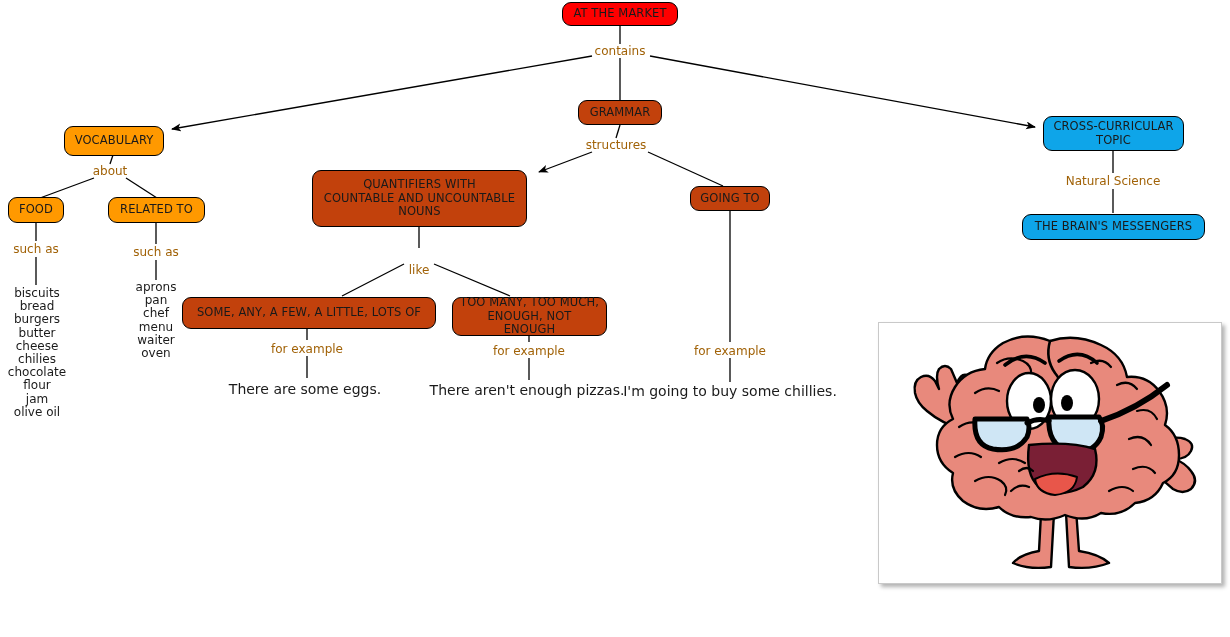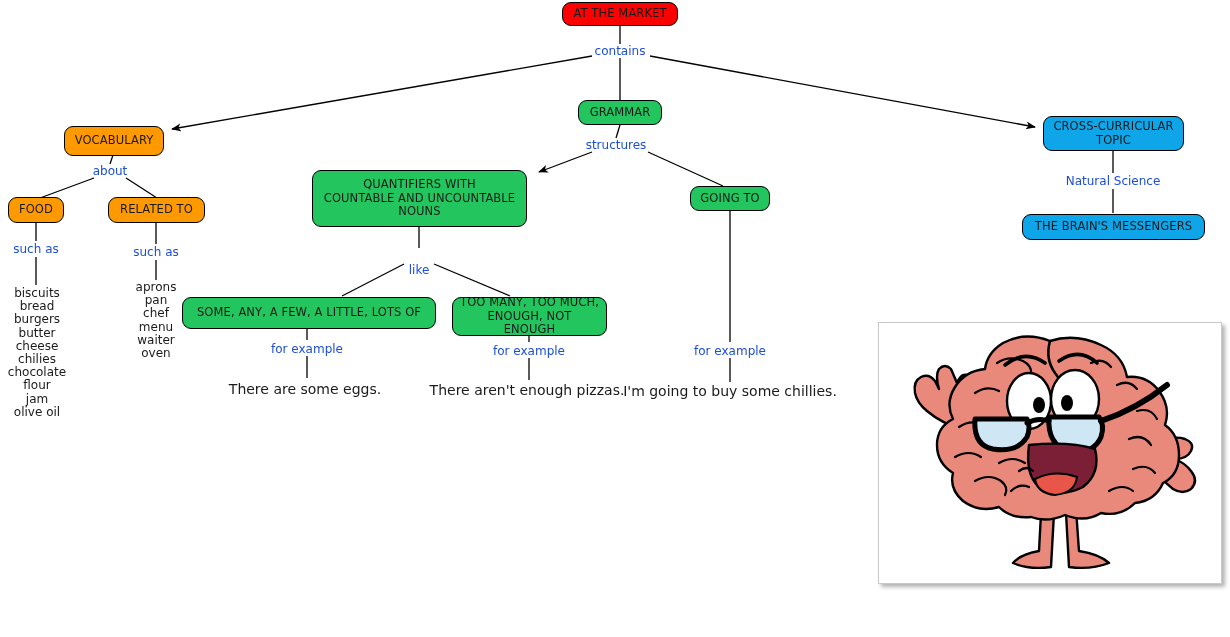--- a/index.html
+++ b/index.html
@@ -38,28 +38,28 @@
     text-align: center;
     display: flex;
     align-items: center;
     justify-content: center;
     padding: 3px 7px;
     white-space: pre-line;
     letter-spacing: .1px;
   }
   .node.red    { background: #ff0000; }
   .node.orange { background: #ff9900; }
-  .node.cyan   { background: #22c55e; }
+  .node.cyan   { background: #c2410c; }
   .node.green  { background: #0ea5e9; }
 
   .linklabel {
     position: absolute;
     font-size: 12px;
     line-height: 14px;
-    color: #1d4ed8;
+    color: #a16207;
     text-align: center;
     white-space: nowrap;
     transform: translateX(-50%);
   }
   .leaflist {
     position: absolute;
     font-size: 12px;
     line-height: 13.2px;
     color: #1a1a1a;
     text-align: center;

